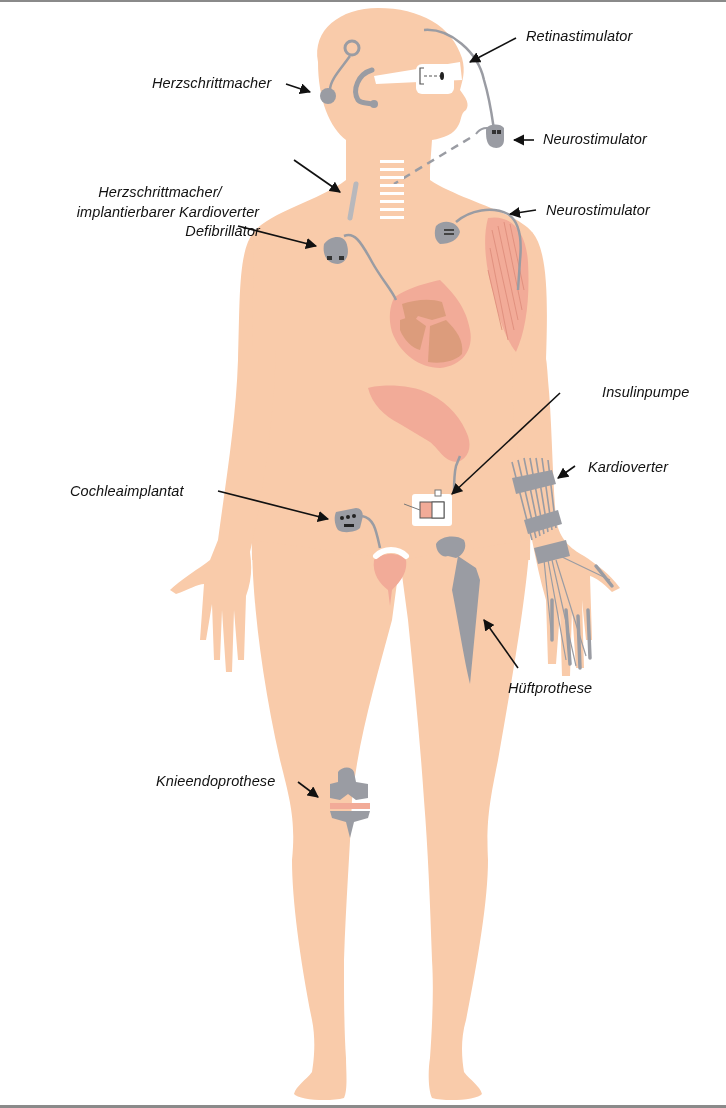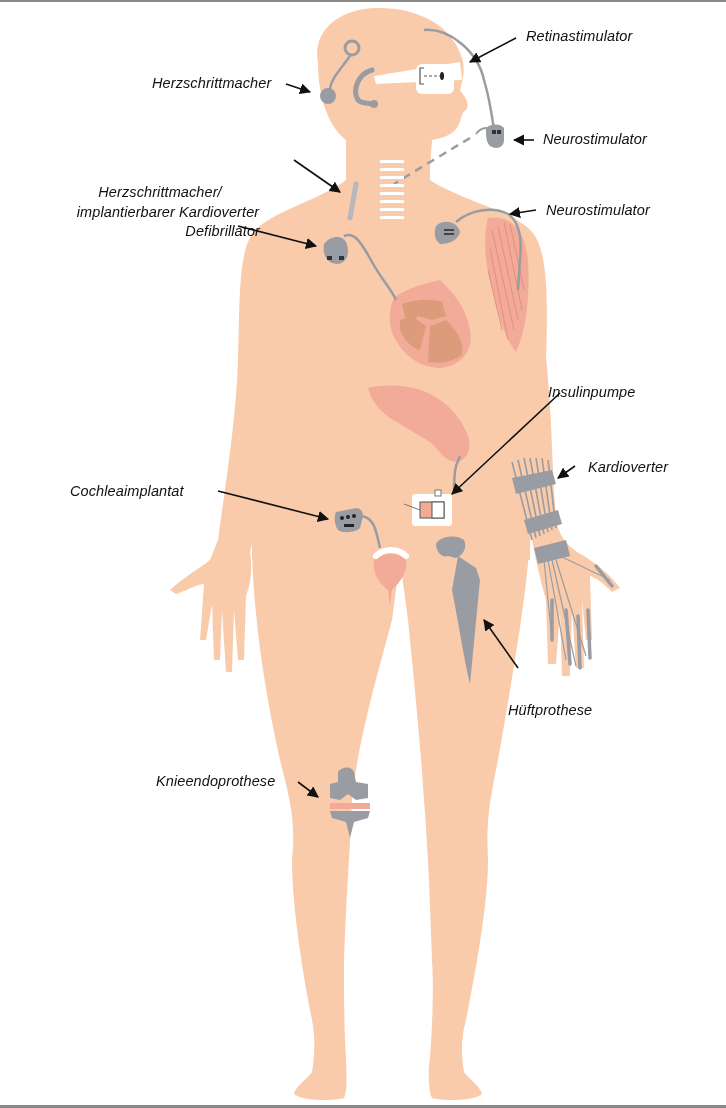--- a/index.html
+++ b/index.html
@@ -168,19 +168,19 @@
   </g>
 </svg>
 
 <div class="label" style="left:526px; top:27px;">Retinastimulator</div>
 <div class="label" style="left:152px; top:74px;">Herzschrittmacher</div>
 <div class="label" style="left:543px; top:130px;">Neurostimulator</div>
 <div class="label center" style="left:60px; top:183px; width:200px;">Herzschrittmacher/</div>
 <div class="label center" style="left:48px; top:203px; width:240px;">implantierbarer Kardioverter</div>
 <div class="label center" style="left:60px; top:222px; width:200px;text-align:right;">Defibrillator</div>
 <div class="label" style="left:546px; top:201px;">Neurostimulator</div>
-<div class="label" style="left:548px; top:383px;">Insulinpumpe</div>
+<div class="label" style="left:602px; top:383px;">Insulinpumpe</div>
 <div class="label" style="left:588px; top:458px;">Kardioverter</div>
 <div class="label" style="left:70px; top:482px;">Cochleaimplantat</div>
-<div class="label" style="left:508px; top:701px;">Hüftprothese</div>
+<div class="label" style="left:508px; top:679px;">Hüftprothese</div>
 <div class="label" style="left:156px; top:772px;">Knieendoprothese</div>
 
 <div class="frame-bottom"></div>
 
 </body></html>

